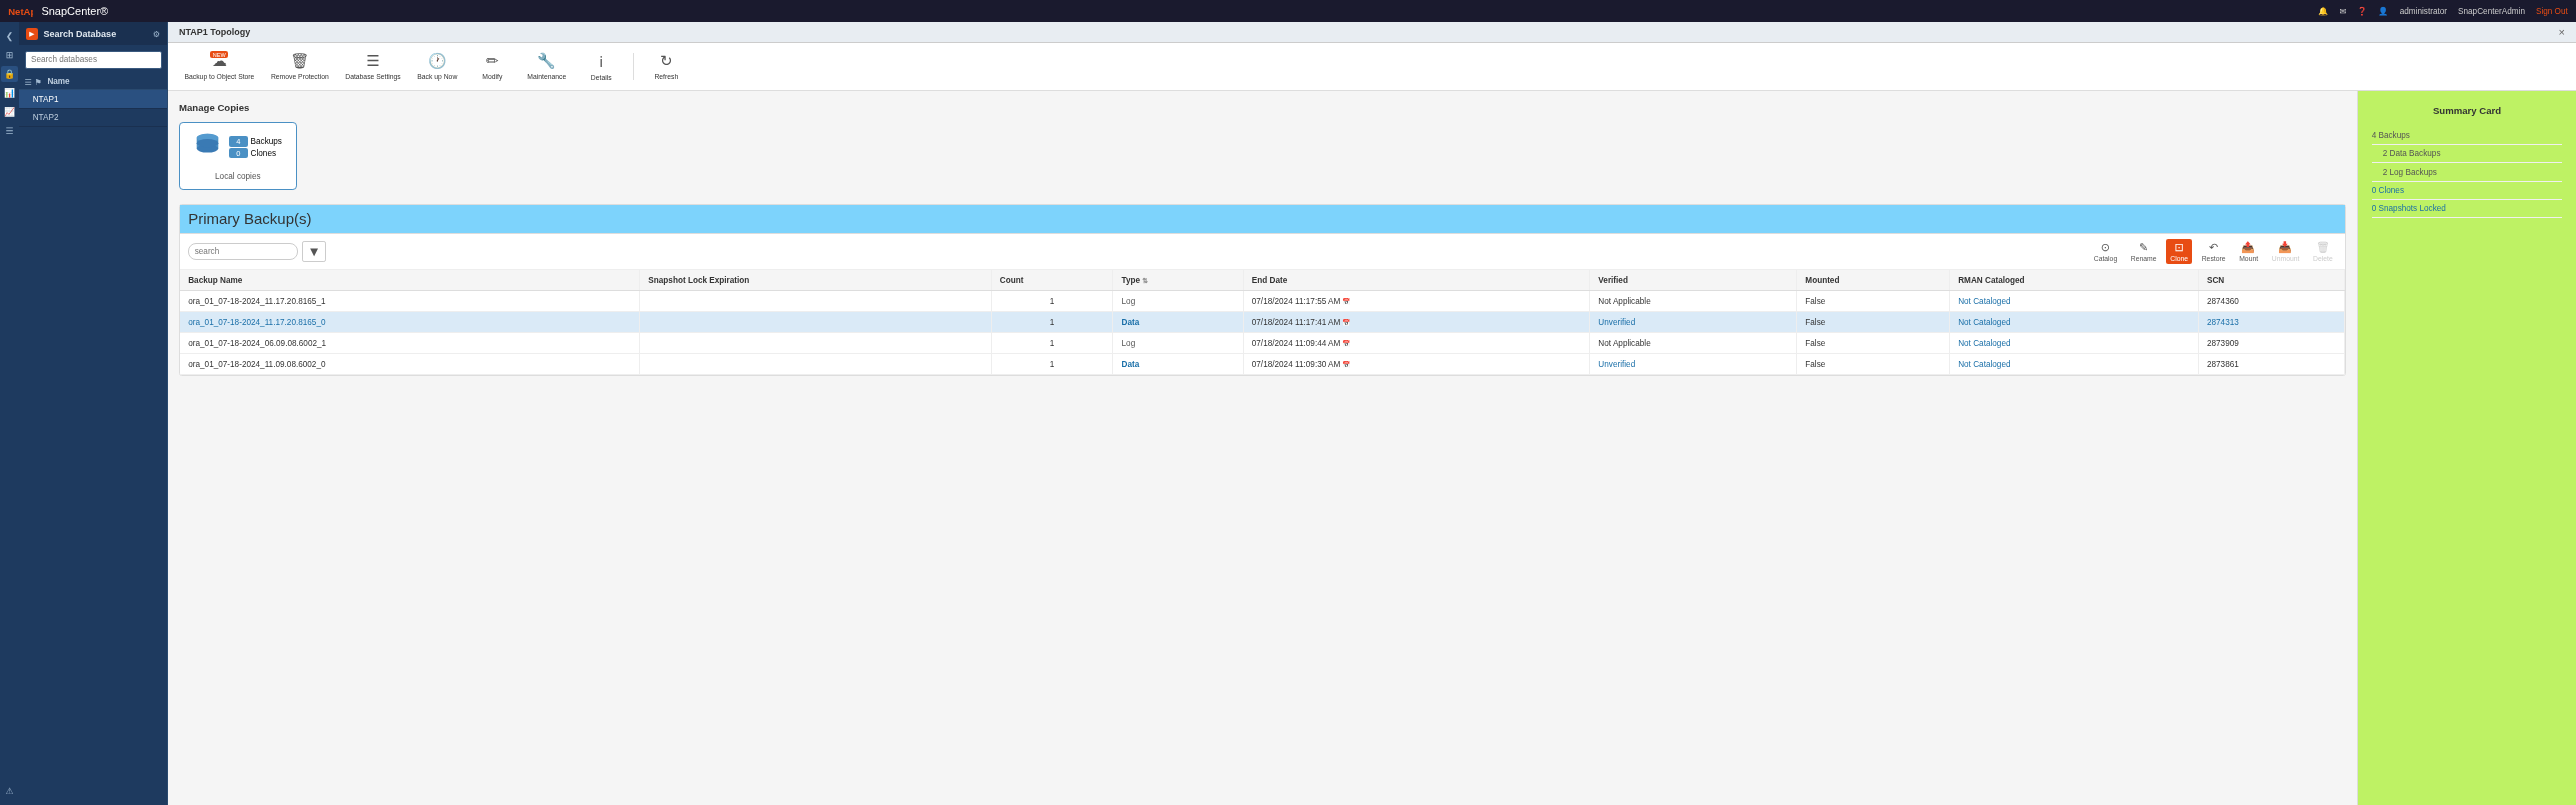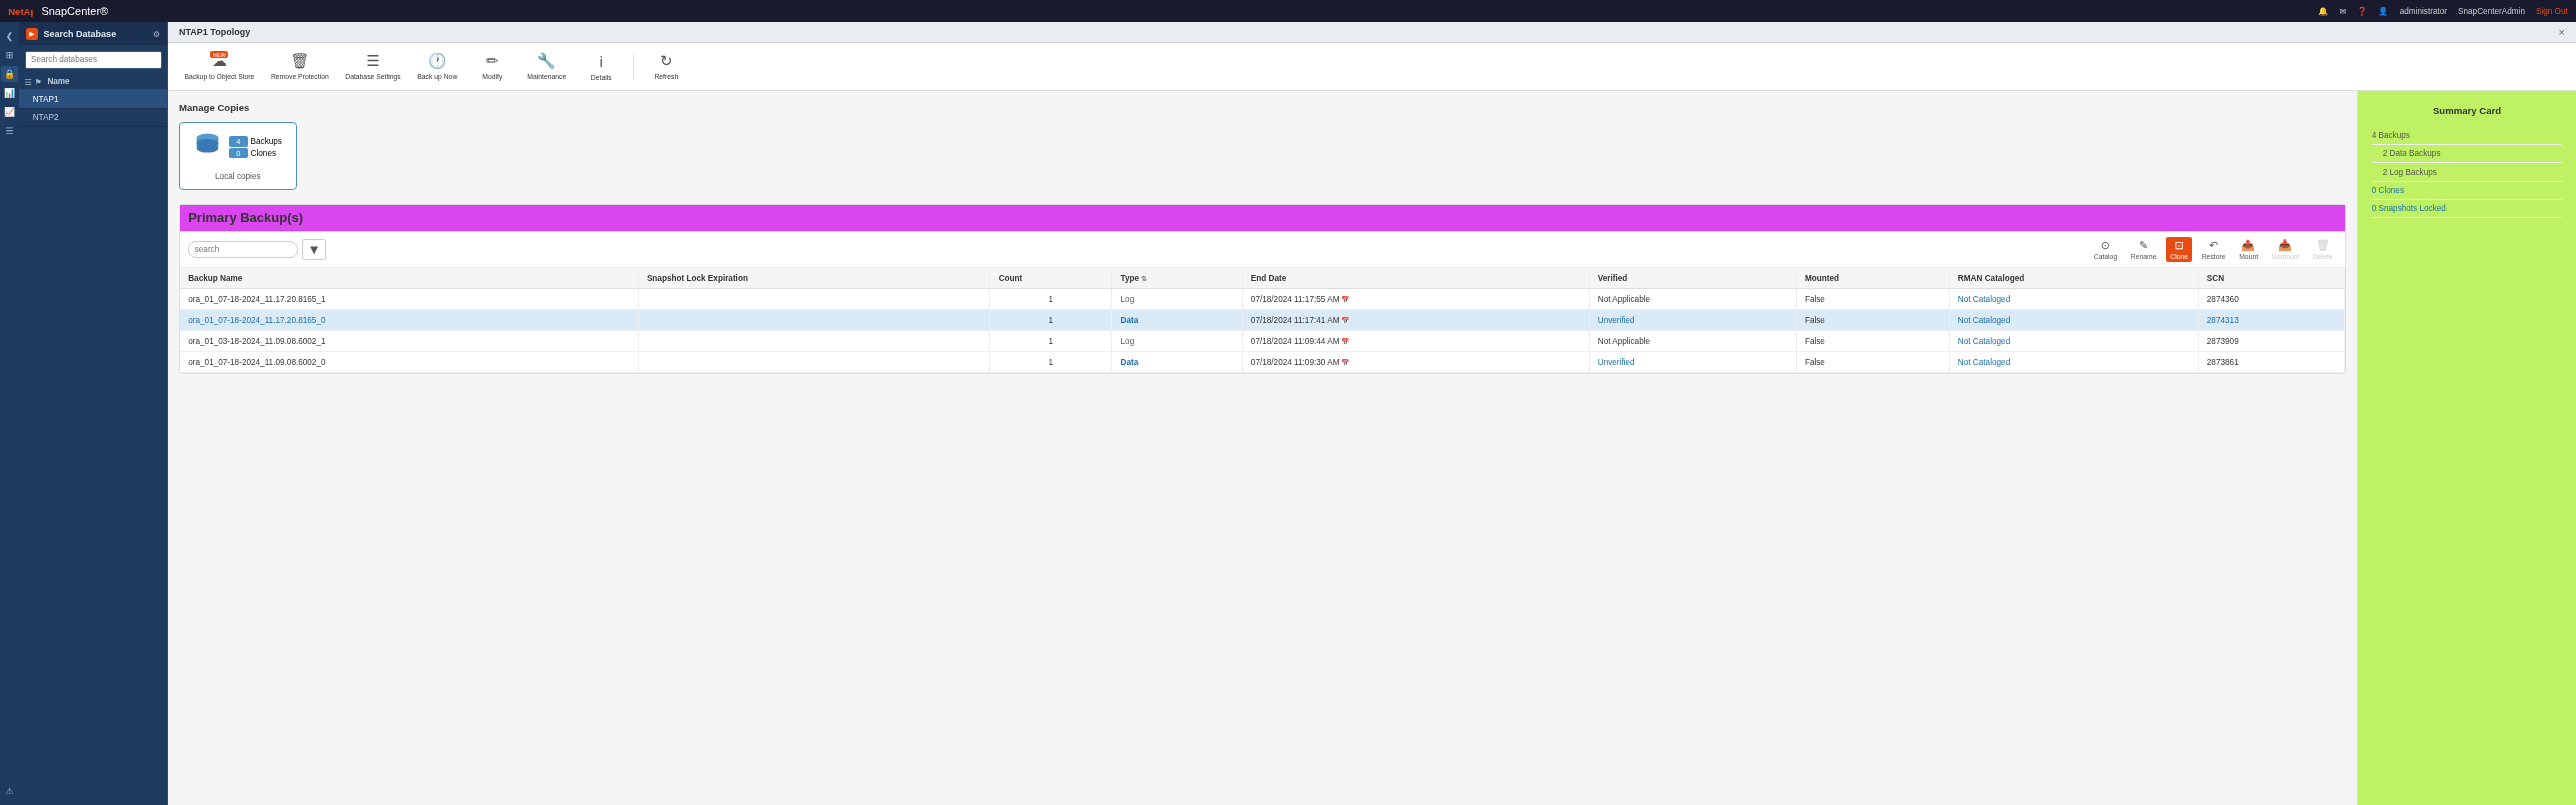--- a/index.html
+++ b/index.html
@@ -184,25 +184,25 @@
       border-radius: 2.1px;
       font-size: 7.5px;
       min-width: 19px;
       text-align: center;
     }
     .copies-label { font-size: 8.2px; color: #555; text-align: center; margin-top: 2.7px; }
 
     
     .backups-section { background: white; border: 0.7px solid #ddd; border-radius: 2.7px; }
     .backups-header {
-      background: #d946ef;
+      background: #7dd3fc;
       padding: 5.5px 8.2px;
       border-bottom: 0.7px solid #ddd;
-      font-size: 13px;
-      font-weight: bold;
+      font-size: 15px;
+      font-weight: normal;
       color: #333;
     }
     .backups-toolbar {
       padding: 5.5px 8.2px;
       display: flex;
       align-items: center;
       justify-content: space-between;
       border-bottom: 0.7px solid #eee;
     }
     .backups-search {
@@ -499,21 +499,21 @@
       <td></td>
       <td style="text-align:center;">1</td>
       <td><span class="type-badge-data">Data</span></td>
       <td>07/18/2024 11:17:41 AM <span class="cal-icon">📅</span></td>
       <td><span class="unverified">Unverified</span></td>
       <td>False</td>
       <td><span class="not-cataloged">Not Cataloged</span></td>
       <td><span class="link-text">2874313</span></td>
     </tr>
                 <tr>
-      <td><span class="">ora_01_03-18-2024_11.09.08.6002_1</span></td>
+      <td><span class="">ora_01_07-18-2024_06.09.08.6002_1</span></td>
       <td></td>
       <td style="text-align:center;">1</td>
       <td><span class="type-badge-log">Log</span></td>
       <td>07/18/2024 11:09:44 AM <span class="cal-icon">📅</span></td>
       <td><span class="">Not Applicable</span></td>
       <td>False</td>
       <td><span class="not-cataloged">Not Cataloged</span></td>
       <td><span class="">2873909</span></td>
     </tr>
                 <tr>

